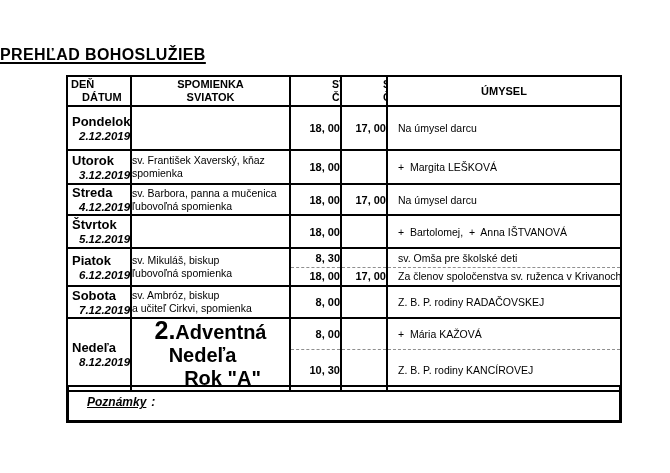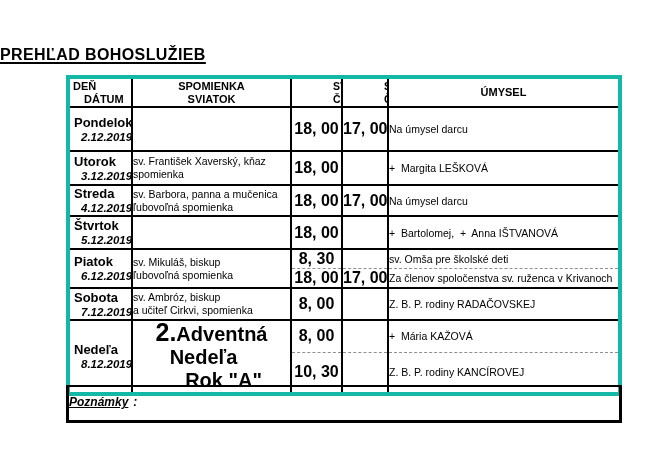--- a/index.html
+++ b/index.html
@@ -14,21 +14,21 @@
     position: absolute; top: 46px; left: 0; width: 664px;
     text-align: left;
     font-size: 16px; font-weight: bold; letter-spacing: 0.4px;
     text-decoration: underline;
     text-decoration-thickness: 2px;
     text-underline-offset: 2px;
   }
   table.schedule {
     position: absolute; top: 75px; left: 66px; width: 556px;
     border-collapse: collapse; table-layout: fixed;
-    border: 4px solid #14b8a6;
+    border: 1px solid #14b8a6;
   }
   .schedule th, .schedule td {
     border: 2px solid #000;
     vertical-align: middle;
     overflow: hidden;
   }
   .schedule th {
     font-size: 11px; font-weight: bold; line-height: 13px;
     text-align: center; white-space: nowrap;
   }
@@ -45,36 +45,36 @@
   tr.tr-pia2 { height: 19px; }
   tr.tr-sob  { height: 32px; }
   tr.tr-ned1 { height: 31px; }
   tr.tr-ned2 { height: 40px; }
 
   td.c-day { text-align: left; padding-left: 4px; white-space: nowrap; }
   .day-name { font-size: 13px; font-weight: bold; line-height: 15px; }
   .day-date { font-size: 11.5px; font-weight: bold; font-style: italic; line-height: 14px; padding-left: 7px; }
 
   td.c-mem { text-align: left; font-size: 10.5px; line-height: 13px; white-space: nowrap; }
-  td.c-time { text-align: center; font-size: 16px; font-weight: bold; white-space: nowrap; }
-  td.c-int { text-align: left; font-size: 10.5px; white-space: nowrap; }
+  td.c-time { text-align: right; font-size: 11px; font-weight: bold; white-space: nowrap; }
+  td.c-int { text-align: left; font-size: 10.5px; padding-left: 10px; white-space: nowrap; }
 
   td.c-sunday { text-align: center; font-weight: bold; font-size: 20px; line-height: 23px; white-space: nowrap; }
   .big-num { font-size: 25px; }
   .sun-word { }
   .sun-l2 { position: relative; left: -8px; }
   .sun-l3 { position: relative; left: 12px; }
 
   tr.sub-top td.svc { border-bottom: 1px dashed #8f8f8f; }
   tr.sub-bottom td { border-top: 1px dashed #8f8f8f; }
 
   .notes {
     position: absolute; left: 66px; top: 385px; width: 556px; height: 38px;
     border: 3px solid #000; border-top-width: 2px;
-    padding: 5px 0 0 0;
+    padding: 5px 0 0 18px;
   }
   .notes-label {
     font-size: 12px; font-weight: bold; font-style: italic;
     text-decoration: underline;
   }
   .notes-suffix { font-size: 12px; font-weight: bold; font-style: italic; margin-left: 5px; }
 </style>
 </head>
 <body>
 

